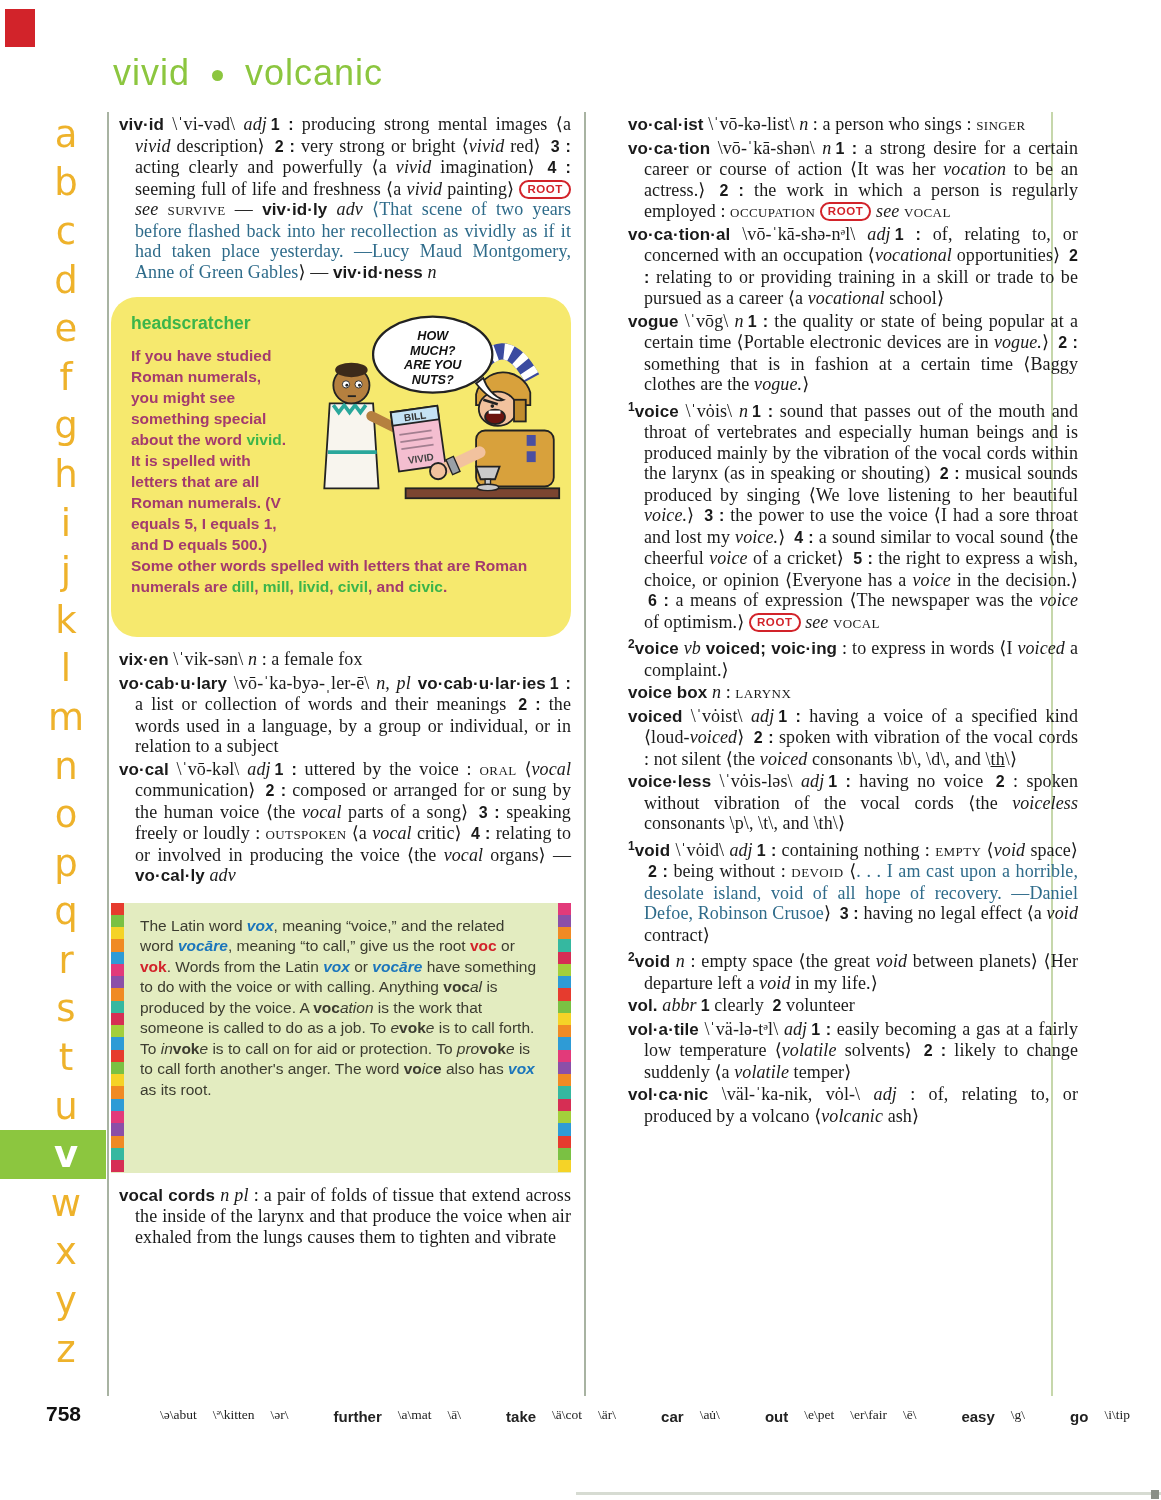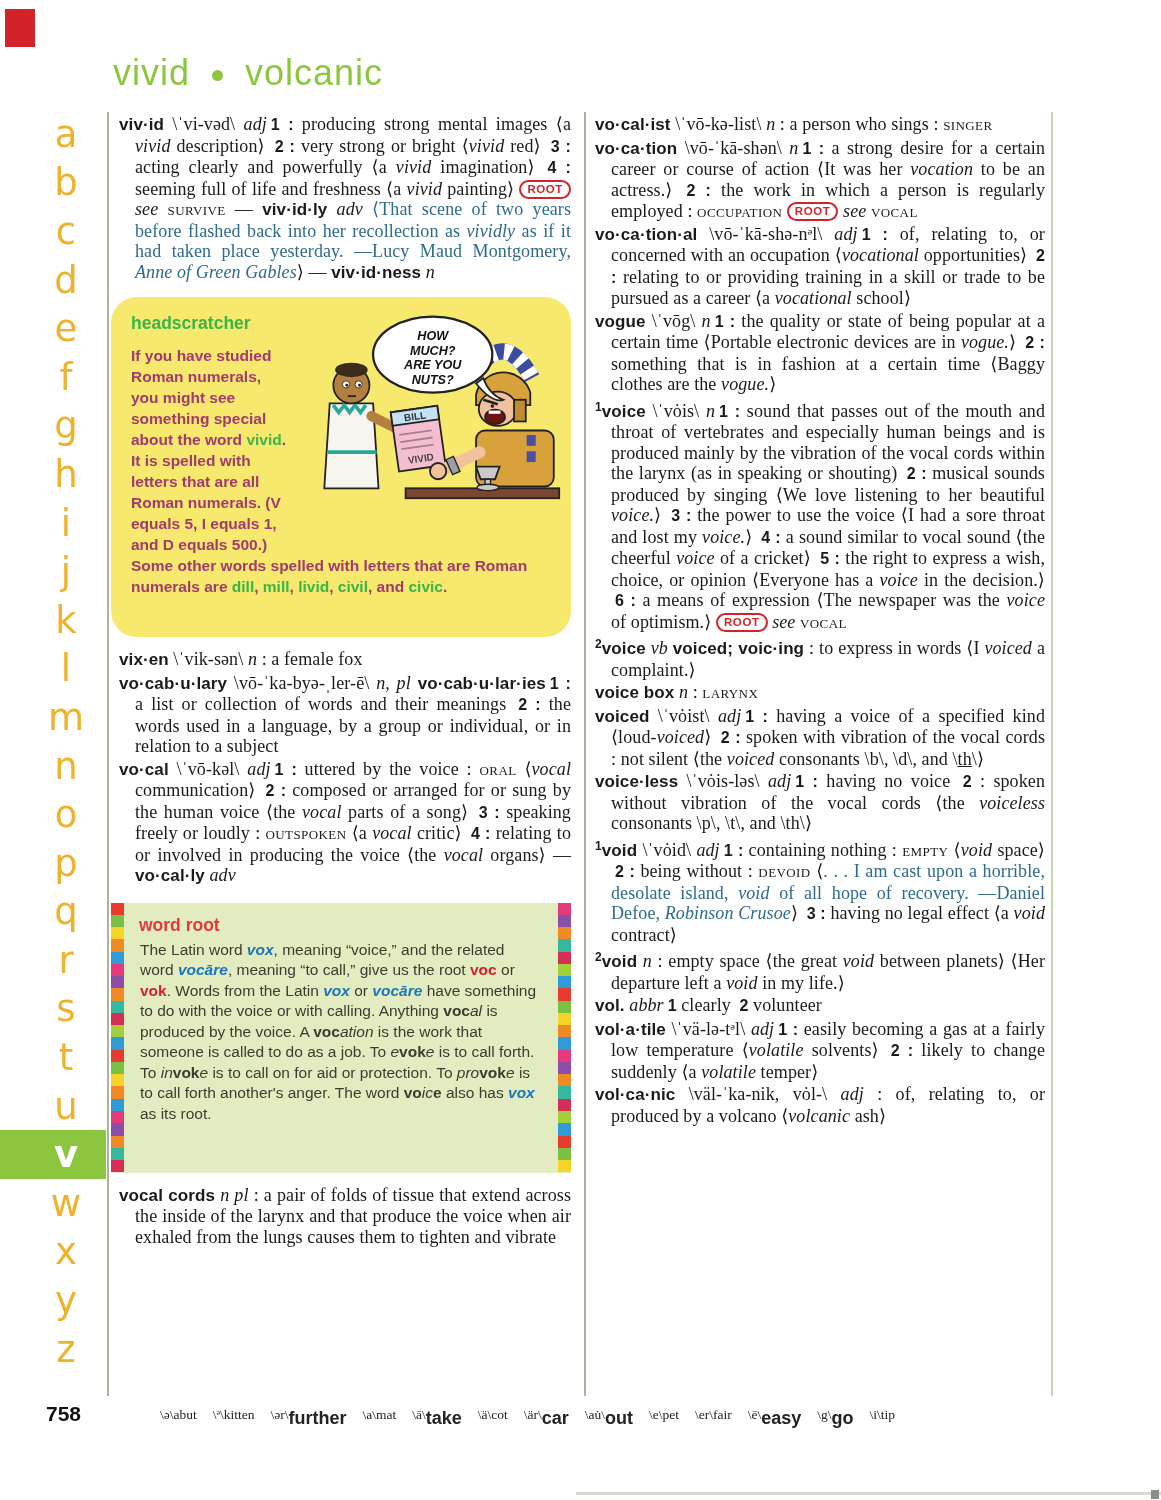--- a/index.html
+++ b/index.html
@@ -21,32 +21,32 @@
   .alpha-cell{height:48.6px;display:flex;align-items:center;justify-content:center;padding-left:26px;
     font-family:"DejaVu Sans","Liberation Sans",sans-serif;font-size:37px;color:var(--gold);line-height:1;}
   .alpha-cell.active{background:var(--green);color:#ffffff;font-weight:bold;}
 
   .rule{position:absolute;top:112px;height:1284px;width:2px;}
   .rule-left{left:107px;background:#a8b3a2;}
   .rule-mid{left:584px;background:#a8b3a2;}
   .rule-right{left:1051px;background:#c6d7ab;}
 
   .col-left{position:absolute;left:119px;top:114px;width:452px;}
-  .col-right{position:absolute;left:595px;top:114px;width:450px;}
+  .col-right{position:absolute;left:628px;top:114px;width:450px;}
 
   .entry{font-size:18px;line-height:20.5px;text-align:justify;color:var(--ink);
     padding-left:16px;text-indent:-16px;margin:0 0 2px 0;letter-spacing:0.1px;}
   .sg-hw{font-family:"Liberation Sans","DejaVu Sans",sans-serif;font-weight:700;font-size:17px;}
   .sg-pr{}
   .sg-i{font-style:italic;}
   .sg-n{}
   .sg-num{font-family:"Liberation Sans","DejaVu Sans",sans-serif;font-weight:700;font-size:16px;padding-left:4px;}
   .sg-sc{font-variant:small-caps;letter-spacing:0.4px;}
   .sg-q{color:var(--teal);}
-  .sg-qi{color:var(--teal);font-style:italic;}
+  .sg-qi{color:var(--teal);}
   .sg-u{text-decoration:underline;}
   .sg-sup{font-family:"Liberation Sans",sans-serif;font-weight:700;font-size:12px;vertical-align:6px;}
   .sg-root{display:inline-block;border:2px solid var(--red);color:var(--red);border-radius:10px;
     padding:0 6px;font-family:"Liberation Sans",sans-serif;font-weight:700;font-size:11.5px;
     letter-spacing:0.6px;line-height:15px;vertical-align:2px;text-indent:0;}
 
   .box-headscratcher{margin:14px 0 12px -8px;background:var(--yellow);border-radius:26px;
     padding:16px 16px 14px 20px;min-height:340px;box-sizing:border-box;}
   .hs-title{margin:0 0 11px 0;font-family:"Liberation Sans","DejaVu Sans",sans-serif;font-weight:700;
     font-size:17.5px;color:var(--hsgreen);}
@@ -68,21 +68,21 @@
   .wr-body .sg-vx{color:var(--wrblue);font-weight:700;font-style:italic;}
   .wr-body .sg-rd{color:var(--red);font-weight:700;}
   .wr-body .sg-bd{color:#3c3c30;font-weight:700;}
   .wr-body .sg-ti{color:#3c3c30;font-style:italic;}
 
   .page-num{position:absolute;left:46px;top:1402px;font-family:"Liberation Sans",sans-serif;
     font-weight:700;font-size:21px;color:#111;}
   .pron-key{position:absolute;left:160px;top:1407px;width:950px;display:flex;gap:16px;
     font-size:13.5px;color:#222;white-space:nowrap;}
   .pk-item{display:inline-flex;}
-  .pk-bold{font-weight:700;font-family:"Liberation Sans",sans-serif;font-size:18px;padding-top:1px;}
+  .pk-bold{font-weight:700;font-family:"Liberation Sans",sans-serif;font-size:15px;padding-top:1px;margin-left:45px;}
 
   .bottom-strip{position:absolute;left:576px;top:1492px;width:585px;height:3px;background:#d6dbd2;}
   .corner-dot{position:absolute;left:1151px;top:1490px;width:8px;height:9px;background:#8a8f87;}
 
   svg text{font-family:"Liberation Sans","DejaVu Sans",sans-serif;}
 </style>
 </head>
 <body>
 
 <div class="page">
@@ -243,21 +243,20 @@
           <div class="mz" style="background: rgb(139, 79, 168);"></div>
           <div class="mz" style="background: rgb(240, 138, 36);"></div>
           <div class="mz" style="background: rgb(53, 184, 160);"></div>
           <div class="mz" style="background: rgb(214, 46, 84);"></div>
           <div class="mz" style="background: rgb(163, 207, 59);"></div>
           <div class="mz" style="background: rgb(46, 155, 214);"></div>
           <div class="mz" style="background: rgb(230, 59, 46);"></div>
           <div class="mz" style="background: rgb(122, 193, 67);"></div>
           <div class="mz" style="background: rgb(245, 211, 39);"></div>
         </div>
-      <h3 class="wr-title">word root</h3>
       <p class="wr-body"><span class="sg-t">The Latin word </span><span class="sg-vx">vox</span><span class="sg-t">, meaning “voice,” and the related word </span><span class="sg-vx">vocāre</span><span class="sg-t">, meaning “to call,” give us the root </span><span class="sg-rd">voc</span><span class="sg-t"> or </span><span class="sg-rd">vok</span><span class="sg-t">. Words from the Latin </span><span class="sg-vx">vox</span><span class="sg-t"> or </span><span class="sg-vx">vocāre</span><span class="sg-t"> have something to do with the voice or with calling. Anything </span><span class="sg-bd">voc</span><span class="sg-ti">al</span><span class="sg-t"> is produced by the voice. A </span><span class="sg-bd">voc</span><span class="sg-ti">ation</span><span class="sg-t"> is the work that someone is called to do as a job. To </span><span class="sg-ti">e</span><span class="sg-bd">vok</span><span class="sg-ti">e</span><span class="sg-t"> is to call forth. To </span><span class="sg-ti">in</span><span class="sg-bd">vok</span><span class="sg-ti">e</span><span class="sg-t"> is to call on for aid or protection. To </span><span class="sg-ti">pro</span><span class="sg-bd">vok</span><span class="sg-ti">e</span><span class="sg-t"> is to call forth another's anger. The word </span><span class="sg-bd">vo</span><span class="sg-ti">ic</span><span class="sg-bd">e</span><span class="sg-t"> also has </span><span class="sg-vx">vox</span><span class="sg-t"> as its root.</span></p>
     </div>
 
     <p class="entry"><span class="sg-hw">vocal cords</span><span class="sg-i"> n pl</span><span class="sg-n"> : a pair of folds of tissue that extend across the inside of the larynx and that produce the voice when air exhaled from the lungs causes them to tighten and vibrate</span></p>
   </div>
 
   <div class="col-right">
     <p class="entry"><span class="sg-hw">vo·cal·ist</span><span class="sg-pr"> \ˈvō-kə-list\ </span><span class="sg-i">n</span><span class="sg-n"> : a person who sings : </span><span class="sg-sc">singer</span></p>
     <p class="entry"><span class="sg-hw">vo·ca·tion</span><span class="sg-pr"> \vō-ˈkā-shən\ </span><span class="sg-i">n</span><span class="sg-num">1 : </span><span class="sg-n">a strong desire for a certain career or course of action ⟨It was her </span><span class="sg-i">vocation</span><span class="sg-n"> to be an actress.⟩ </span><span class="sg-num">2 : </span><span class="sg-n">the work in which a person is regularly employed : </span><span class="sg-sc">occupation</span><span class="sg-n"> </span><span class="sg-root">ROOT</span><span class="sg-i"> see </span><span class="sg-sc">vocal</span></p>
     <p class="entry"><span class="sg-hw">vo·ca·tion·al</span><span class="sg-pr"> \vō-ˈkā-shə-nᵊl\ </span><span class="sg-i">adj</span><span class="sg-num">1 : </span><span class="sg-n">of, relating to, or concerned with an occupation ⟨</span><span class="sg-i">vocational</span><span class="sg-n"> opportunities⟩ </span><span class="sg-num">2 : </span><span class="sg-n">relating to or providing training in a skill or trade to be pursued as a career ⟨a </span><span class="sg-i">vocational</span><span class="sg-n"> school⟩</span></p>

